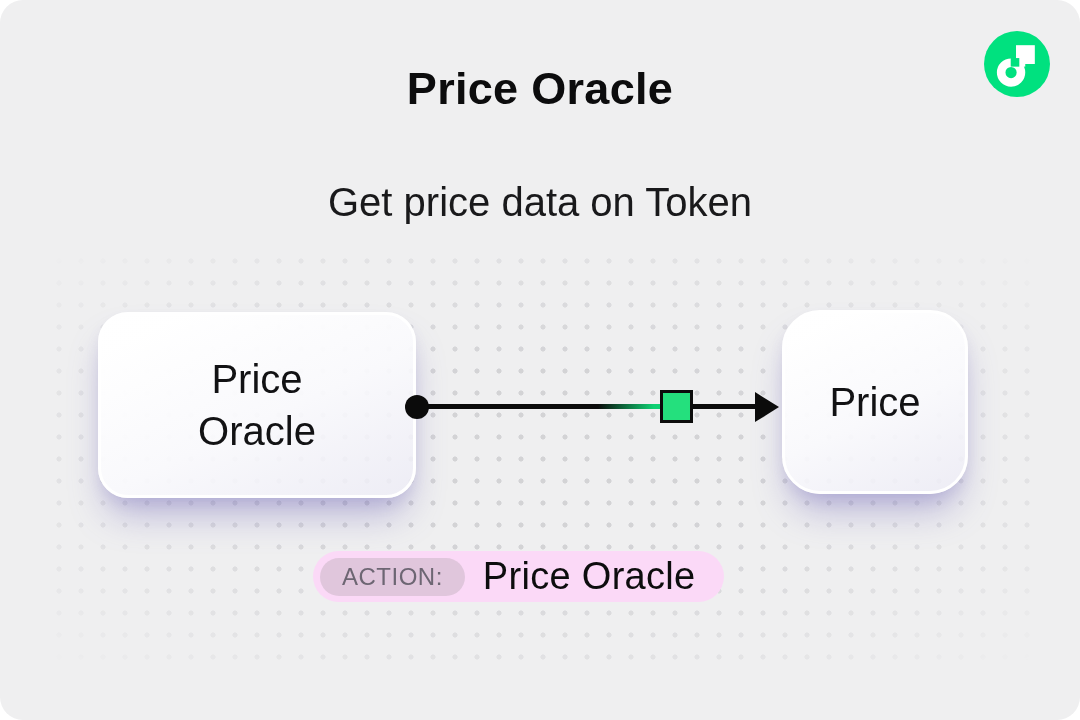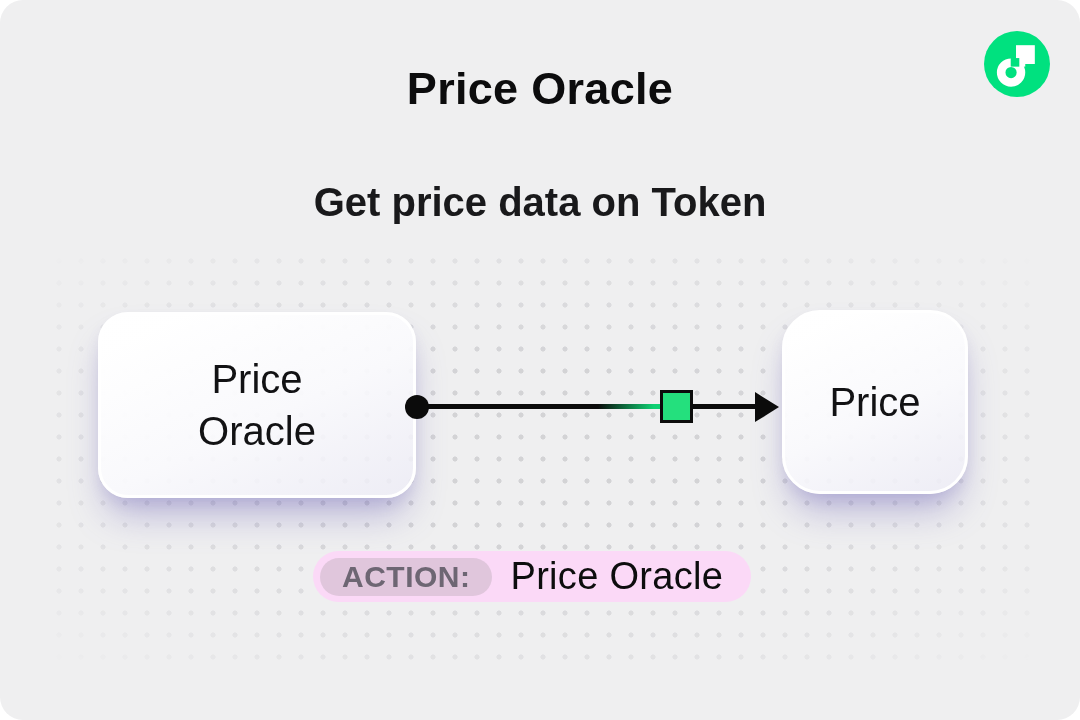--- a/index.html
+++ b/index.html
@@ -28,21 +28,21 @@
 
   .page-title {
     position: absolute; top: 63px; left: 0; width: 100%;
     text-align: center;
     font-size: 45px; font-weight: 700; letter-spacing: 0.3px;
     color: #0c0c0d;
   }
   .page-subtitle {
     position: absolute; top: 180px; left: 0; width: 100%;
     text-align: center;
-    font-size: 40px; font-weight: 700;
+    font-size: 40px; font-weight: 400;
     color: #19191b;
   }
 
   .logo {
     position: absolute; top: 31px; right: 30px;
     width: 66px; height: 66px;
   }
 
   
   .node {
@@ -96,21 +96,21 @@
     position: absolute; left: 313px; top: 551px;
     height: 51px; border-radius: 26px;
     background: var(--badge-pink, #fbd9f7);
     display: flex; align-items: center;
     padding: 0 28px 0 7px; gap: 18px;
   }
   .action-tag {
     height: 38px; border-radius: 19px;
     background: var(--tag-mauve, #e0c6dc);
     color: var(--tag-text, #6d6673);
-    font-size: 30px; font-weight: 700; letter-spacing: 0.5px;
+    font-size: 24px; font-weight: 400; letter-spacing: 0.5px;
     display: flex; align-items: center;
     padding: 0 22px;
   }
   .action-value {
     font-size: 38px; color: #0d0d0e; letter-spacing: 0.3px;
     white-space: nowrap;
   }
 </style>
 </head>
 <body>

